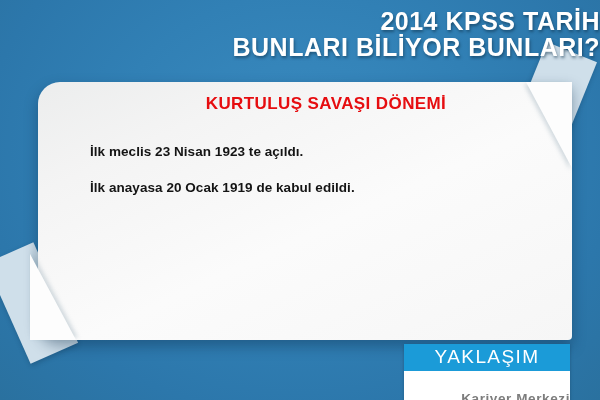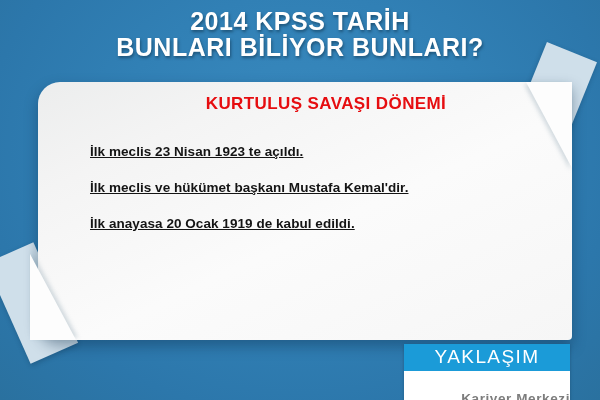--- a/index.html
+++ b/index.html
@@ -15,21 +15,21 @@
     background: radial-gradient(ellipse at 50% 38%, #3a8bc0 0%, #3180b5 45%, #2c77ab 75%, #2a719f 100%);
     font-family: "Liberation Sans", sans-serif;
   }
 
   
   .title-block {
     position: absolute;
     top: 8px;
     left: 0;
     width: 600px;
-    text-align: center;
+    text-align: right;
     z-index: 6;
   }
   .title-line {
     color: #ffffff;
     font-weight: bold;
     letter-spacing: 0.5px;
     line-height: 1.04;
     text-shadow: 1px 2px 3px rgba(12,45,70,0.55);
   }
   .title-line-1 { font-size: 25px; }
@@ -115,21 +115,20 @@
     left: 52px;
     right: 30px;
     z-index: 7;
   }
   .fact-item {
     color: #141414;
     font-size: 13.5px;
     font-weight: bold;
     margin-bottom: 21px;
     letter-spacing: 0.05px;
-    text-decoration: underline;
   }
 
   
   .logo {
     position: absolute;
     left: 404px;
     top: 344px;
     width: 166px;
     z-index: 8;
     box-shadow: 0 1px 3px rgba(10,40,65,0.35);
@@ -167,21 +166,20 @@
     <div class="title-line title-line-2">BUNLARI BİLİYOR BUNLARI?</div>
   </div>
 
   <div class="ribbon ribbon-top-right"></div>
   <div class="ribbon ribbon-bottom-left"></div>
 
   <div class="card">
     <div class="card-heading">KURTULUŞ SAVAŞI DÖNEMİ</div>
     <div class="fact-list">
       <div class="fact-item">İlk meclis 23 Nisan 1923 te açıldı.</div>
-      <div class="fact-item">İlk meclis ve hükümet başkanı Mustafa Kemal'dir.</div>
       <div class="fact-item">İlk anayasa 20 Ocak 1919 de kabul edildi.</div>
     </div>
   </div>
 
   <div class="fold fold-tr"></div>
   <div class="fold fold-bl"></div>
 
   <div class="logo">
     <div class="logo-top">
       <span>YAKLAŞIM</span>

